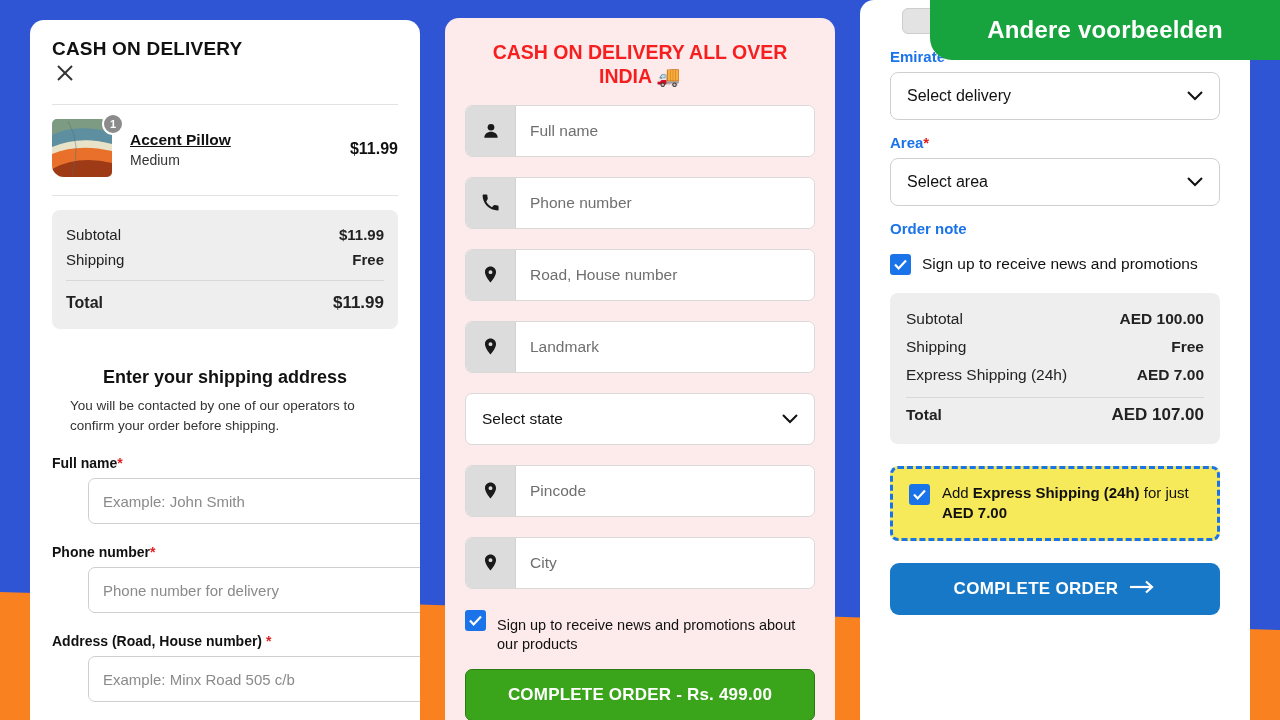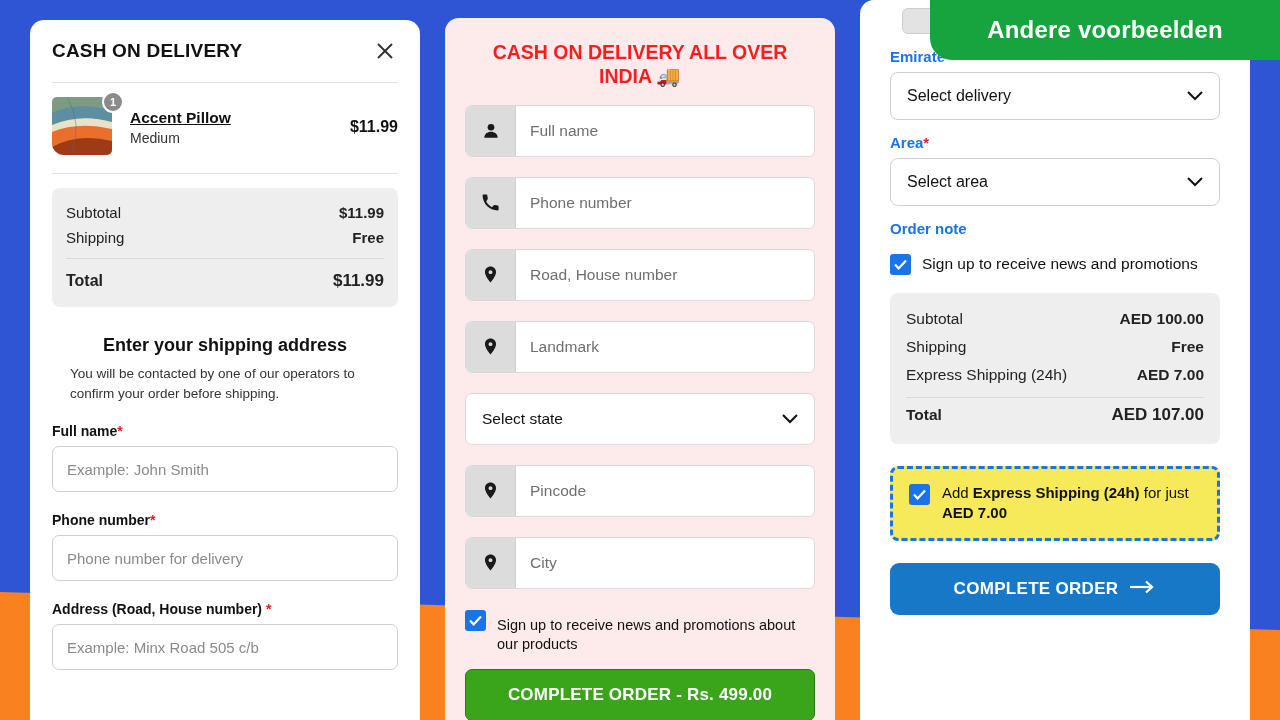--- a/index.html
+++ b/index.html
@@ -27,22 +27,23 @@
     position: absolute;
     left: 30px; top: 20px;
     width: 390px; height: 720px;
     background: #ffffff;
     border-radius: 14px 14px 0 0;
     z-index: 5;
     overflow: hidden;
     padding: 0 22px;
   }
   .p1-head {
-    display: flex; align-items: center; justify-content: space-between;
+    display: flex; justify-content: space-between;
     padding: 18px 0 18px 0;
+    flex-direction: column;
   }
   .p1-title {
     font-size: 19px; font-weight: bold; letter-spacing: .2px; color: #111;
   }
   .close-x {
     width: 26px; height: 26px; cursor: pointer;
     display: flex; align-items: center; justify-content: center;
     color: #333;
   }
   .rule { height: 1px; background: #e2e2e2; }
@@ -83,39 +84,40 @@
     padding: 4px 0; font-size: 15px; color: #222;
   }
   .trow .val { font-weight: bold; }
   .trow.total { font-weight: bold; font-size: 16px; padding-top: 10px; }
   .trow.total .lbl { font-weight: bold; }
   .trow.total .val { font-size: 17px; }
   .tdivider { height: 1px; background: #d8d8d8; margin: 8px 0 2px 0; }
 
   .section-title {
     text-align: center; font-size: 18px; font-weight: bold;
-    color: #111; margin-top: 28px;
+    color: #111; margin-top: 38px;
   }
   .section-sub {
     font-size: 13.5px; color: #333;
     line-height: 1.45; margin: 8px 18px 0 18px;
   }
 
   .field-label {
     font-size: 14px; font-weight: bold; color: #111;
     margin-top: 20px; margin-bottom: 7px;
   }
   .req { color: #e02020; font-weight: bold; }
   .text-input {
     width: 100%; height: 46px;
     border: 1px solid #cfcfcf; border-radius: 7px;
     background: #fff;
     padding: 16px 14px;
     font-size: 15px; color: #111;
     font-family: "Liberation Sans", sans-serif;
+    margin-left: 36px;
   }
   .text-input::placeholder { color: #8a8a8a; }
 
   
   .panel2 {
     position: absolute;
     left: 445px; top: 18px;
     width: 390px; height: 720px;
     background: #fdeaea;
     border-radius: 14px 14px 0 0;

